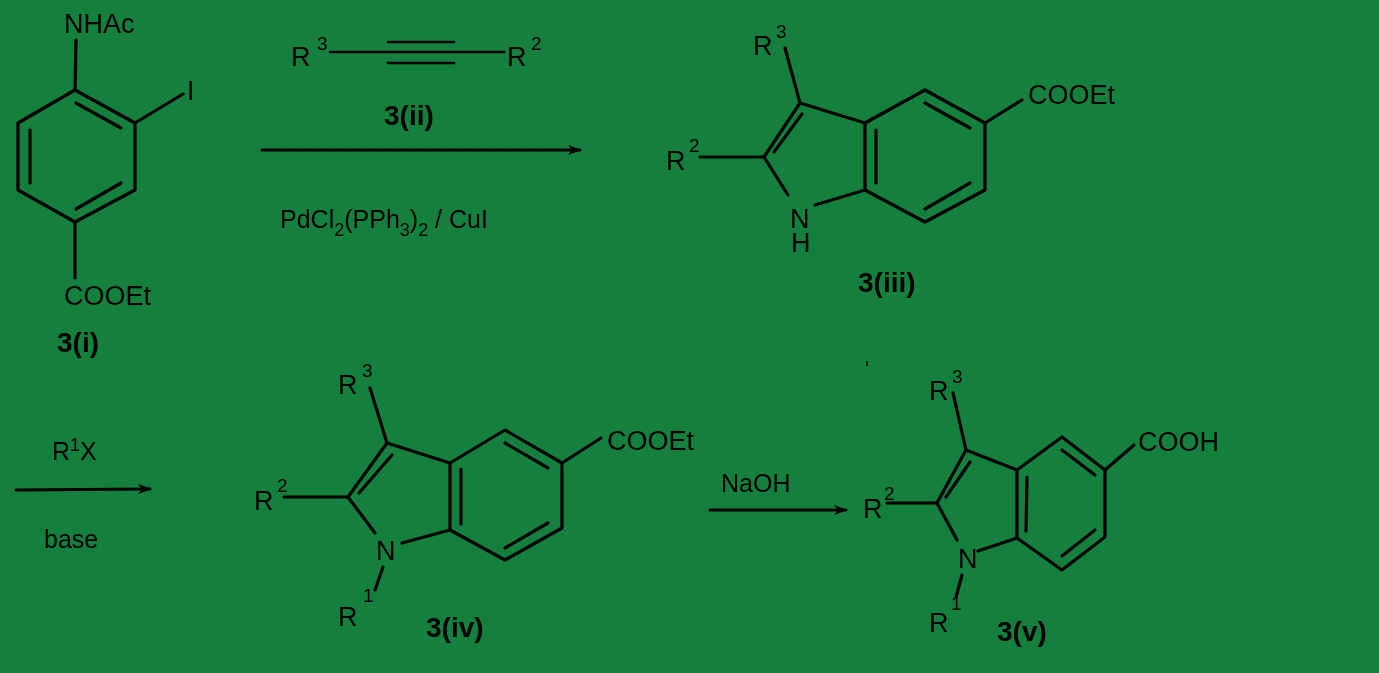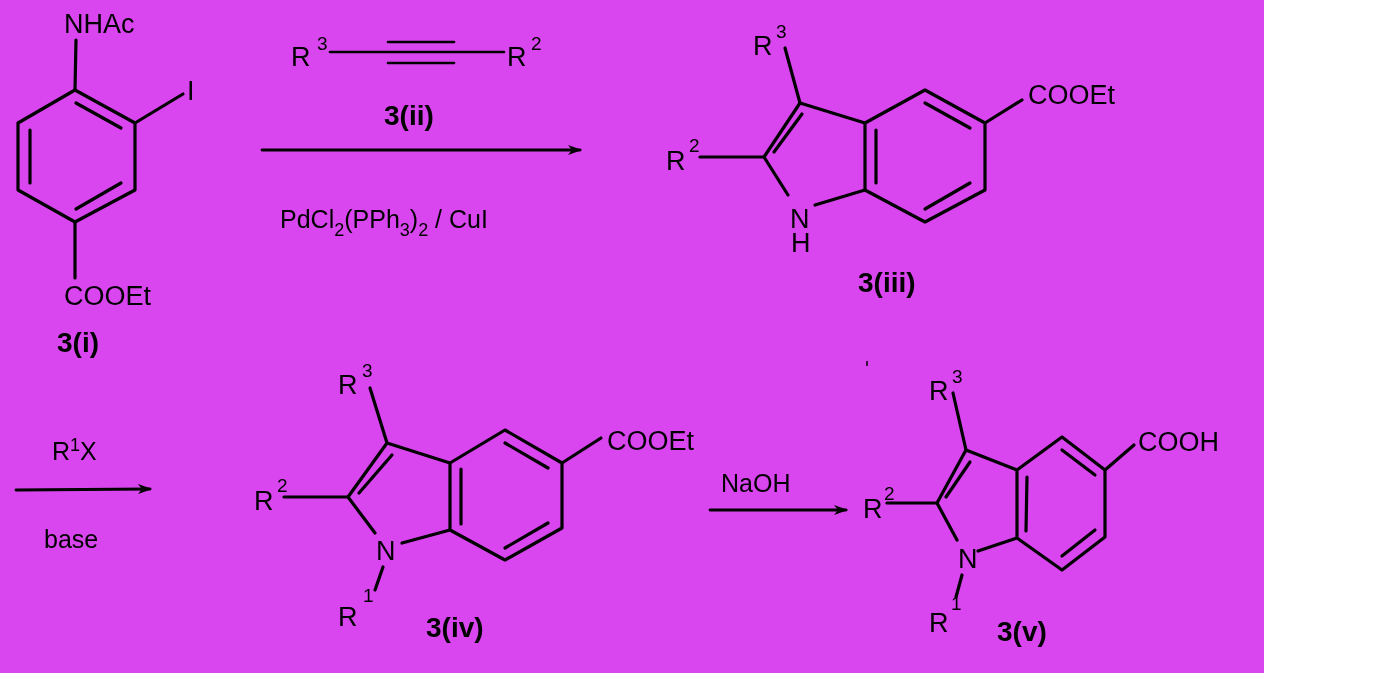--- a/index.html
+++ b/index.html
@@ -1,16 +1,16 @@
 <!DOCTYPE html>
 <html><head>
 <meta charset="utf-8">
 <style>
   html, body { margin: 0; padding: 0; background: #ffffff; }
-  #canvas { position: relative; width: 1264px; height: 673px; background: #d946ef; overflow: hidden; }
+  #canvas { position: relative; width: 1379px; height: 673px; background: #15803d; overflow: hidden; }
   svg { position: absolute; left: 0; top: 0; }
   .bond { stroke: #000; stroke-width: 3.2; fill: none; stroke-linecap: round; stroke-linejoin: round; }
   .lbl { font-family: "Liberation Sans", sans-serif; font-size: 27px; fill: #000; }
   .sup { font-family: "Liberation Sans", sans-serif; font-size: 19px; fill: #000; }
   .cmp { font-family: "Liberation Sans", sans-serif; font-size: 28px; font-weight: bold; fill: #000; }
   .rg { font-family: "Liberation Sans", sans-serif; font-size: 25px; fill: #000; }
   .sub { font-family: "Liberation Sans", sans-serif; font-size: 18px; fill: #000; }
 </style>
 </head>
 <body>

